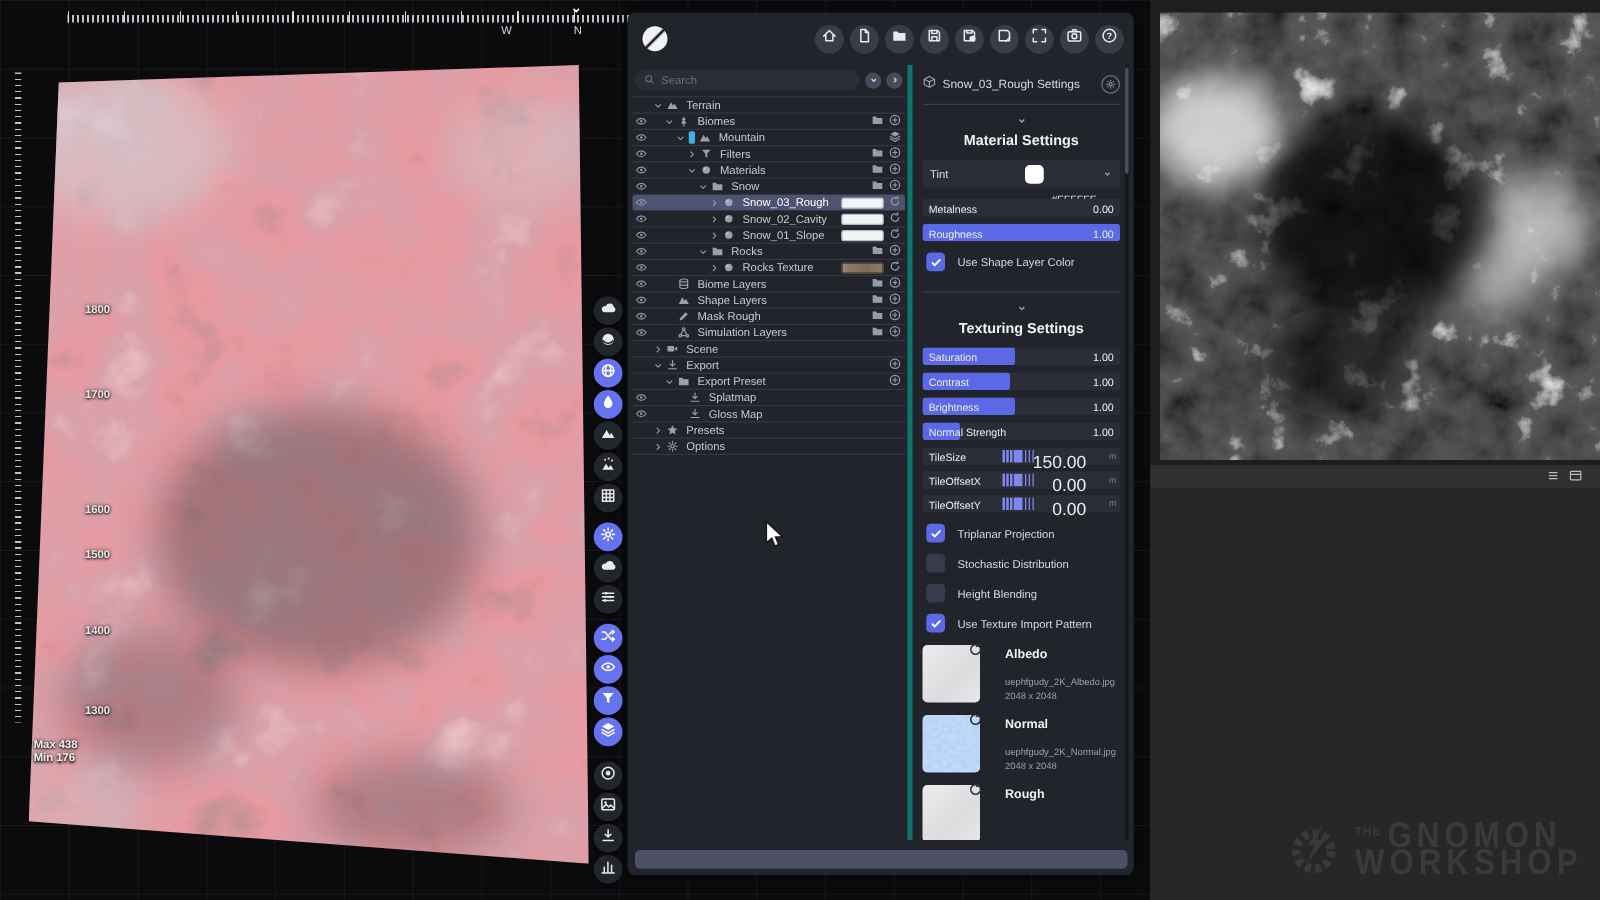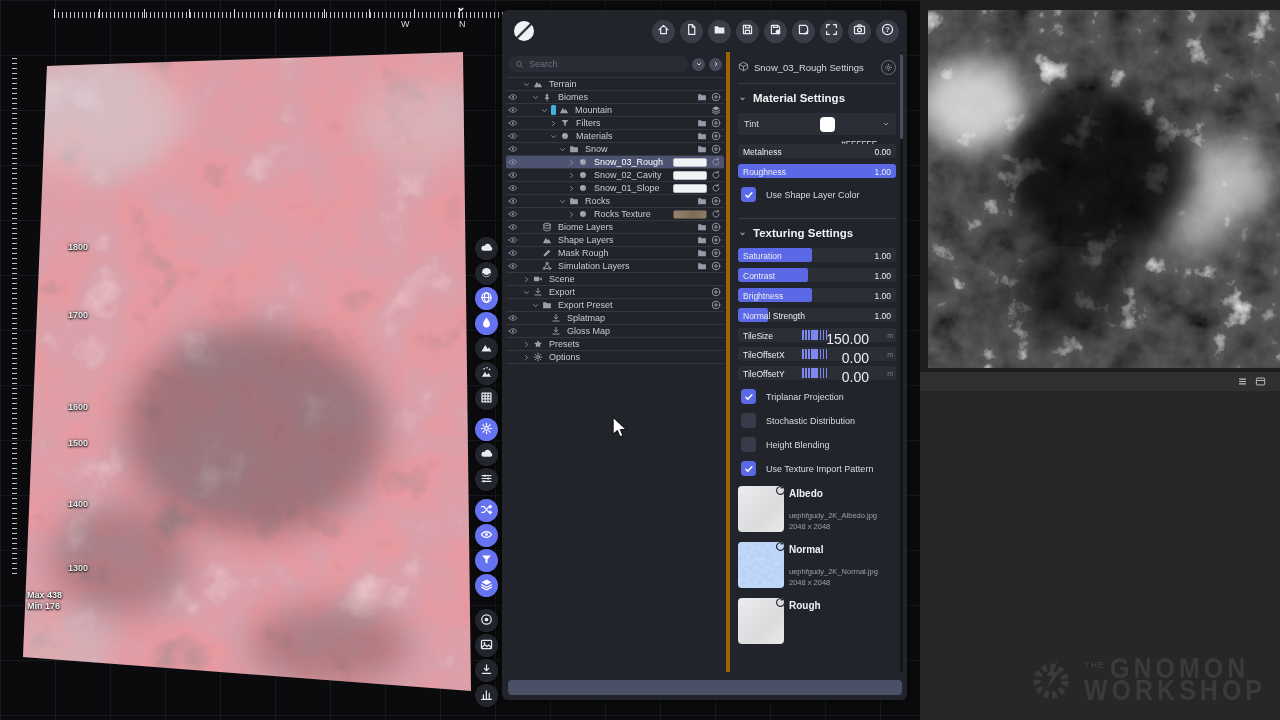--- a/index.html
+++ b/index.html
@@ -40,21 +40,21 @@
   .logo{width:24px;height:24px;position:relative;}
   .logo .disc{position:absolute;left:2px;top:2px;width:20px;height:20px;border-radius:50%;background:#f2f3f5;}
   .logo .slash{position:absolute;left:-2px;top:11px;width:28px;height:2px;background:#22242c;transform:rotate(-45deg);
     box-shadow:0 0 0 1px rgba(34,36,44,.15);}
   .tb-icons{margin-left:auto;display:flex;gap:5px;}
   .tb-btn{width:23px;height:23px;border-radius:50%;background:#3a3d48;color:#e8eaef;
     display:flex;align-items:center;justify-content:center;}
   .tb-btn svg{width:13px;height:13px;}
 
   .panel-cols{display:flex;height:620px;}
-  .tree-col{width:228px;padding:2px 2px 0 4px;border-right:4px solid #a16207;}
+  .tree-col{width:228px;padding:2px 2px 0 4px;border-right:4px solid #0f766e;}
   .insp-col{width:173px;padding:6px 7px 0 8px;overflow:hidden;position:relative;}
 
   
   .search-row{display:flex;align-items:center;gap:4px;margin:2px 2px 5px 2px;}
   .search-box{flex:1;display:flex;align-items:center;gap:5px;background:#2b2d36;border-radius:8px;height:16px;padding:0 7px;color:#6d7280;}
   .search-box svg{width:9px;height:9px;}
   .search-box input{background:transparent;border:none;outline:none;color:#aeb3bd;font-size:9px;width:100%;padding:0;}
   .search-box input::placeholder{color:#6d7280;}
   .mini-circle{width:13px;height:13px;border-radius:50%;background:#474b59;color:#d9dce2;
     display:flex;align-items:center;justify-content:center;flex:none;}
@@ -78,21 +78,21 @@
   .swatch-pill{width:34px;height:9px;border-radius:2px;background:#f2f3f5;border:1px solid #b9bcc4;}
   .swatch-pill.rock{background:linear-gradient(100deg,#94846e,#7b6c58 60%,#8d7d66);border-color:#5c5142;}
 
   
   .insp-header{display:flex;align-items:center;gap:5px;color:#d7dae2;}
   .insp-header svg{width:11px;height:11px;color:#9aa0ad;}
   .insp-title{font-size:9.5px;flex:1;white-space:nowrap;}
   .insp-gear{width:15px;height:15px;border-radius:50%;border:1px solid #6d7280;color:#aeb3bd;display:flex;align-items:center;justify-content:center;}
   .insp-gear svg{width:9px;height:9px;}
   .insp-div{height:1px;background:#3a3d49;margin:7px 0 6px 0;}
-  .sec-head{display:flex;align-items:center;gap:6px;color:#f0f1f4;font-size:11.5px;font-weight:bold;margin:8px 0 9px 0;}
+  .sec-head{display:flex;align-items:center;gap:6px;color:#f0f1f4;font-size:11.5px;font-weight:bold;margin:8px 0 9px 0;flex-direction:column;}
   .sec-head svg{width:9px;height:9px;color:#9aa0ad;}
   .tint-row{display:flex;align-items:center;background:#2c2e37;border-radius:3px;height:22px;padding:0 6px;margin-bottom:9px;}
   .tint-row .tl{color:#d7dae2;font-size:9px;flex:1;}
   .tint-sw{width:15px;height:15px;border-radius:4px;background:#fff;margin-right:6px;}
   .tint-hex{color:#d7dae2;font-size:8.5px;margin-right:5px;margin-top:40px;}
   .tint-row svg{width:8px;height:8px;color:#9aa0ad;}
 
   .slider{position:relative;height:14px;background:#2c2e37;border-radius:2.5px;margin-bottom:6px;overflow:hidden;}
   .slider .fill{position:absolute;left:0;top:0;bottom:0;background:#5b69e6;border-radius:2.5px;}
   .slider .sl{position:absolute;left:5px;top:2.5px;font-size:8.5px;color:#eceef2;}
@@ -105,21 +105,21 @@
   .chk-lbl{font-size:9px;color:#d7dae2;}
 
   .dragf{position:relative;height:14px;background:#2c2e37;border-radius:2.5px;margin-bottom:5px;}
   .dragf .dl{position:absolute;left:5px;top:2.5px;font-size:8.5px;color:#eceef2;}
   .dragf .dv{position:absolute;right:27px;top:2.5px;font-size:14px;color:#eceef2;}
   .dragf .du{position:absolute;right:3px;top:3.5px;font-size:7px;color:#7a7f8c;}
   .scrub{position:absolute;left:50%;top:2px;transform:translateX(-60%);display:flex;gap:1.5px;align-items:center;}
   .scrub i{display:block;width:1.5px;height:10px;background:#7e88ef;}
   .scrub i.blk{width:7px;}
 
-  .texcard{display:flex;gap:5px;margin:10px 0 2px 0;}
+  .texcard{display:flex;gap:20px;margin:10px 0 2px 0;}
   .textile{width:46px;height:46px;border-radius:4px;position:relative;flex:none;background:#e6e6e8;}
   .textile.albedo{background:linear-gradient(135deg,#ececee,#dcdcdf 60%,#e8e8ea);}
   .textile.normal{background:#8287ef;overflow:hidden;}
   .textile .rfb{position:absolute;right:-3px;top:-3px;width:13px;height:13px;color:#2b2d36;}
   .texmeta{display:flex;flex-direction:column;min-width:0;}
   .textitle{font-size:10px;font-weight:bold;color:#f0f1f4;margin-top:2px;}
   .texfile{font-size:7.5px;color:#9aa0ad;margin-top:12px;white-space:nowrap;overflow:hidden;}
   .texsize{font-size:7.5px;color:#9aa0ad;margin-top:2px;}
 
   .insp-scroll{position:absolute;right:0;top:0;bottom:0;width:3px;background:#15161a;}

